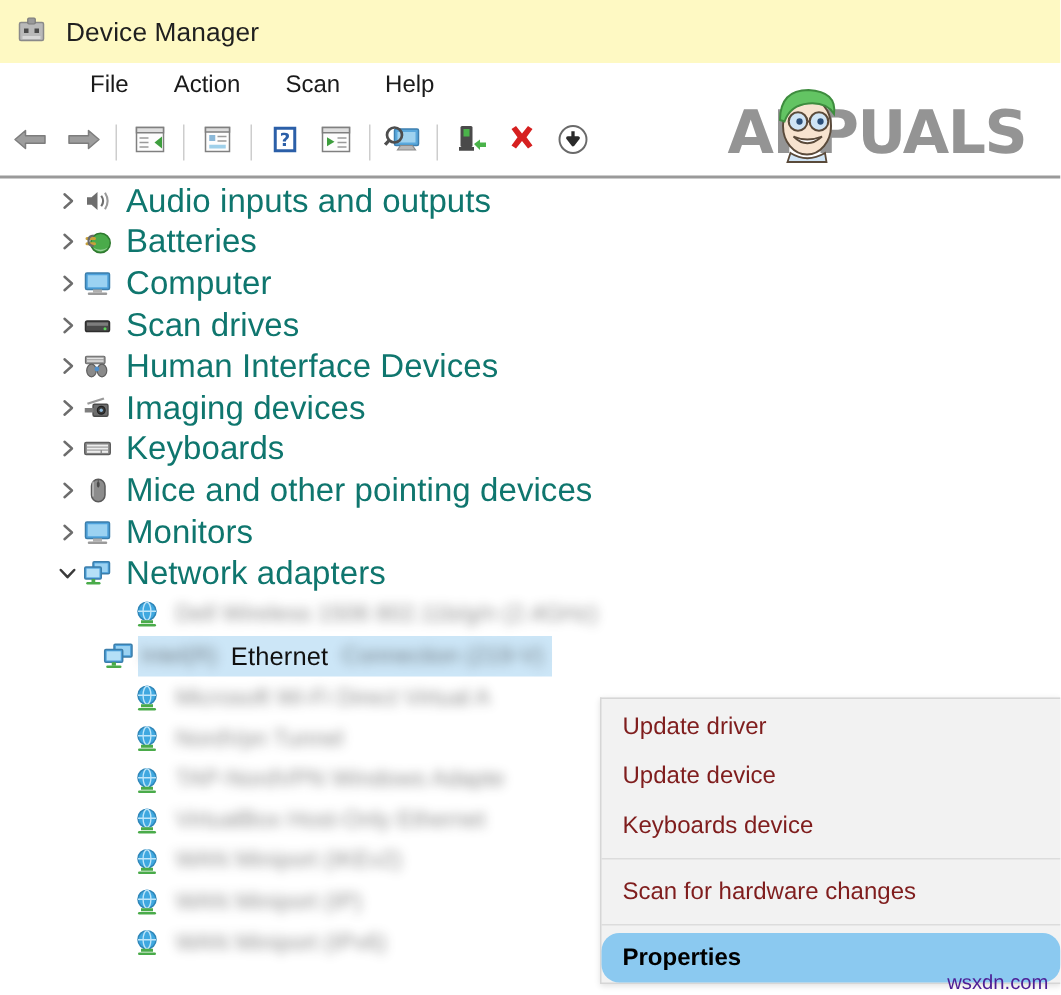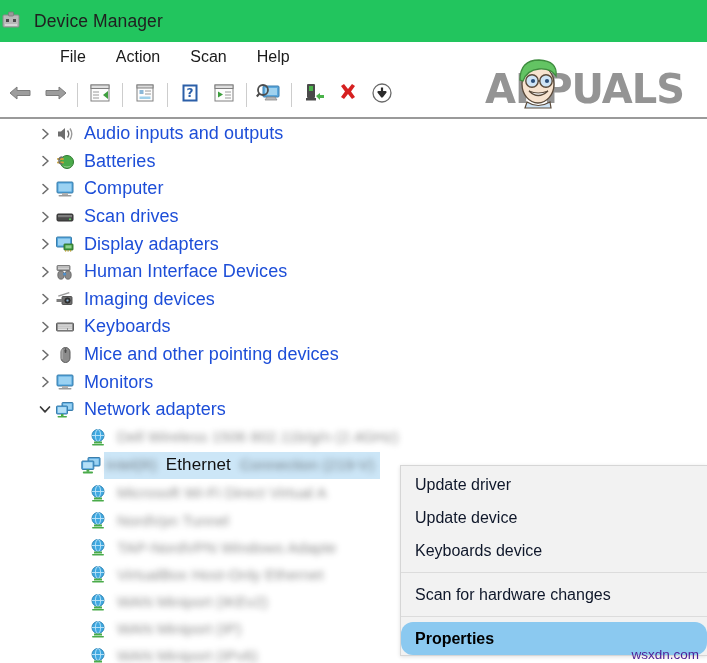--- a/index.html
+++ b/index.html
@@ -18,23 +18,24 @@
     width: 707px;
     height: 663px;
     background: #ffffff;
   }
 
   
   .titlebar {
     position: absolute;
     left: 0; top: 0;
     width: 707px; height: 42px;
-    background: #22c55e;
-    display: flex;
-    align-items: center;
+    background: #fef9c3;
+    display: flex;
+    align-items: center;
+    padding-left: 10px;
   }
   .title-icon {
     width: 22px; height: 22px;
     position: relative;
     flex: 0 0 auto;
     margin-right: 12px;
   }
   .title-text {
     font-size: 17.5px;
     color: #202020;
@@ -150,22 +151,22 @@
   .n-icon {
     width: 22px; height: 20px;
     flex: 0 0 auto;
     margin-right: 8px;
     display: flex;
     align-items: center;
     justify-content: center;
     position: relative;
   }
   .n-label {
-    font-size: 18px;
-    color: #1d4ed8;
+    font-size: 22px;
+    color: #0f766e;
     letter-spacing: 0.05px;
   }
 
   
   .child {
     display: flex;
     align-items: center;
     height: 27.2px;
     padding-left: 88px;
     white-space: nowrap;
@@ -181,21 +182,20 @@
     color: #333;
     filter: blur(3.4px);
     opacity: 0.55;
   }
 
   
   .child.selected {
     background: transparent;
     padding-left: 68px;
     height: 29px;
-    margin-left: 12px;
   }
   .sel-band {
     display: flex;
     align-items: center;
     background: #cce6f7;
     height: 27px;
     padding: 0 6px 0 2px;
   }
   .sel-blur {
     font-size: 15.5px;
@@ -221,21 +221,21 @@
     border-right: none;
     padding: 2px 0 0 0;
     box-shadow: 0 1px 4px rgba(0,0,0,0.12);
   }
   .ctx-item {
     height: 33px;
     display: flex;
     align-items: center;
     padding-left: 14px;
     font-size: 16px;
-    color: #0f172a;
+    color: #7f1d1d;
     cursor: default;
     white-space: nowrap;
   }
   .ctx-item.highlight {
     background: #8bc9f0;
     font-weight: bold;
     color: #000000;
     border-radius: 12px;
   }
   .ctx-sep {
@@ -483,39 +483,20 @@
       <span class="n-icon">
         <svg width="20" height="18" viewBox="0 0 20 18">
           <rect x="2" y="6" width="16" height="7" rx="1.2" fill="#4a4a4a" stroke="#2e2e2e" stroke-width="1"></rect>
           <rect x="3" y="7" width="14" height="2.2" fill="#7d7d7d"></rect>
           <circle cx="15" cy="11.2" r="1" fill="#5ad65a"></circle>
         </svg>
       </span>
       <span class="n-label">Scan drives</span>
     </div>
 
-    <div class="node">
-      <span class="chev">
-        <svg width="9" height="12" viewBox="0 0 9 12">
-            <path d="M2 1.5 L7 6 L2 10.5" fill="none" stroke="#6d6d6d" stroke-width="1.6" stroke-linecap="round" stroke-linejoin="round"></path>
-          </svg>
-      </span>
-      <span class="n-icon">
-        <svg width="20" height="18" viewBox="0 0 20 18">
-          <rect x="1.5" y="2" width="15" height="10" rx="1" fill="#4fa3dd" stroke="#3b7eab" stroke-width="1"></rect>
-          <rect x="3" y="3.5" width="12" height="7" fill="#9bd2f2"></rect>
-          <rect x="9" y="9" width="9" height="6" rx="0.6" fill="#3f9a3f" stroke="#2c6e2c" stroke-width="0.9"></rect>
-          <rect x="10.5" y="10.3" width="6" height="3" fill="#8ed18e"></rect>
-          <rect x="10" y="15" width="1.2" height="1.6" fill="#b9a03a"></rect>
-          <rect x="12.5" y="15" width="1.2" height="1.6" fill="#b9a03a"></rect>
-          <rect x="15" y="15" width="1.2" height="1.6" fill="#b9a03a"></rect>
-        </svg>
-      </span>
-      <span class="n-label">Display adapters</span>
-    </div>
 
     <div class="node">
       <span class="chev">
         <svg width="9" height="12" viewBox="0 0 9 12">
             <path d="M2 1.5 L7 6 L2 10.5" fill="none" stroke="#6d6d6d" stroke-width="1.6" stroke-linecap="round" stroke-linejoin="round"></path>
           </svg>
       </span>
       <span class="n-icon">
         <svg width="20" height="18" viewBox="0 0 20 18">
           <rect x="2" y="2.5" width="13" height="5" rx="0.8" fill="#9a9a9a" stroke="#6a6a6a" stroke-width="0.8"></rect>

